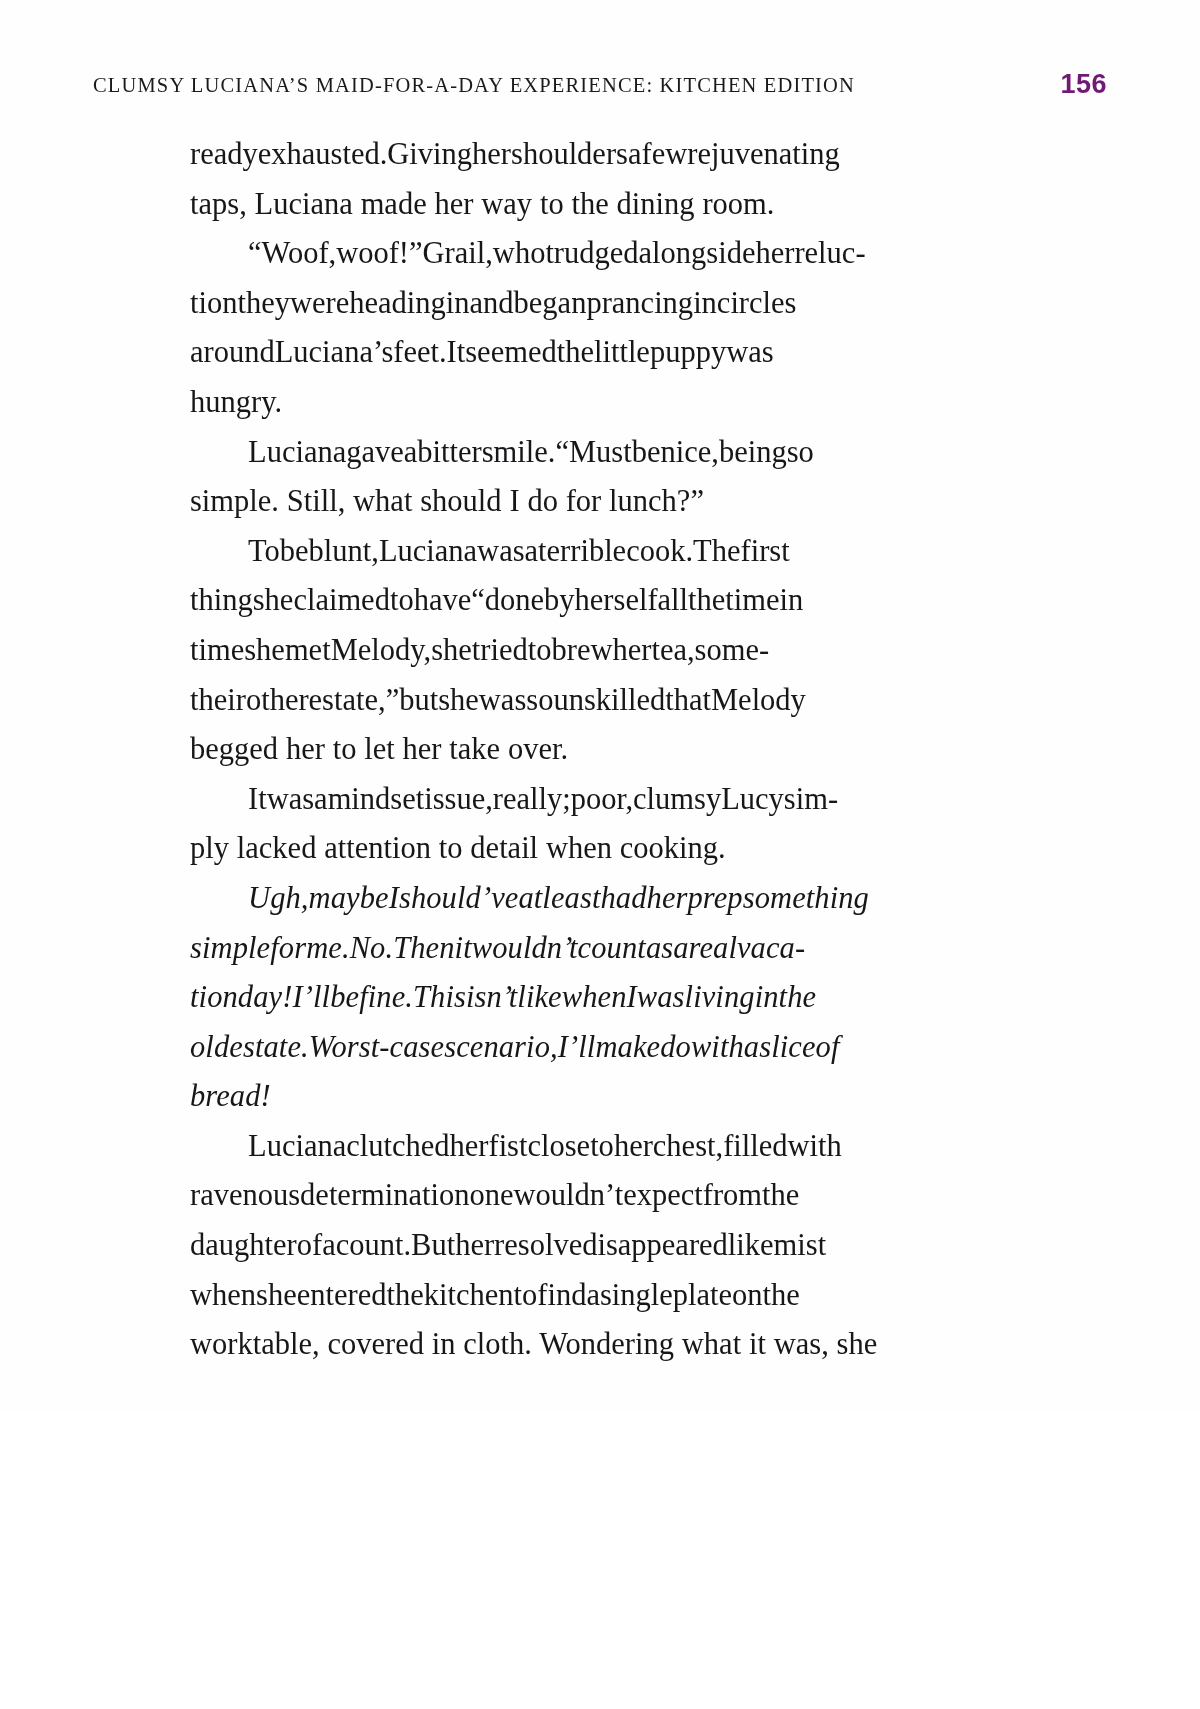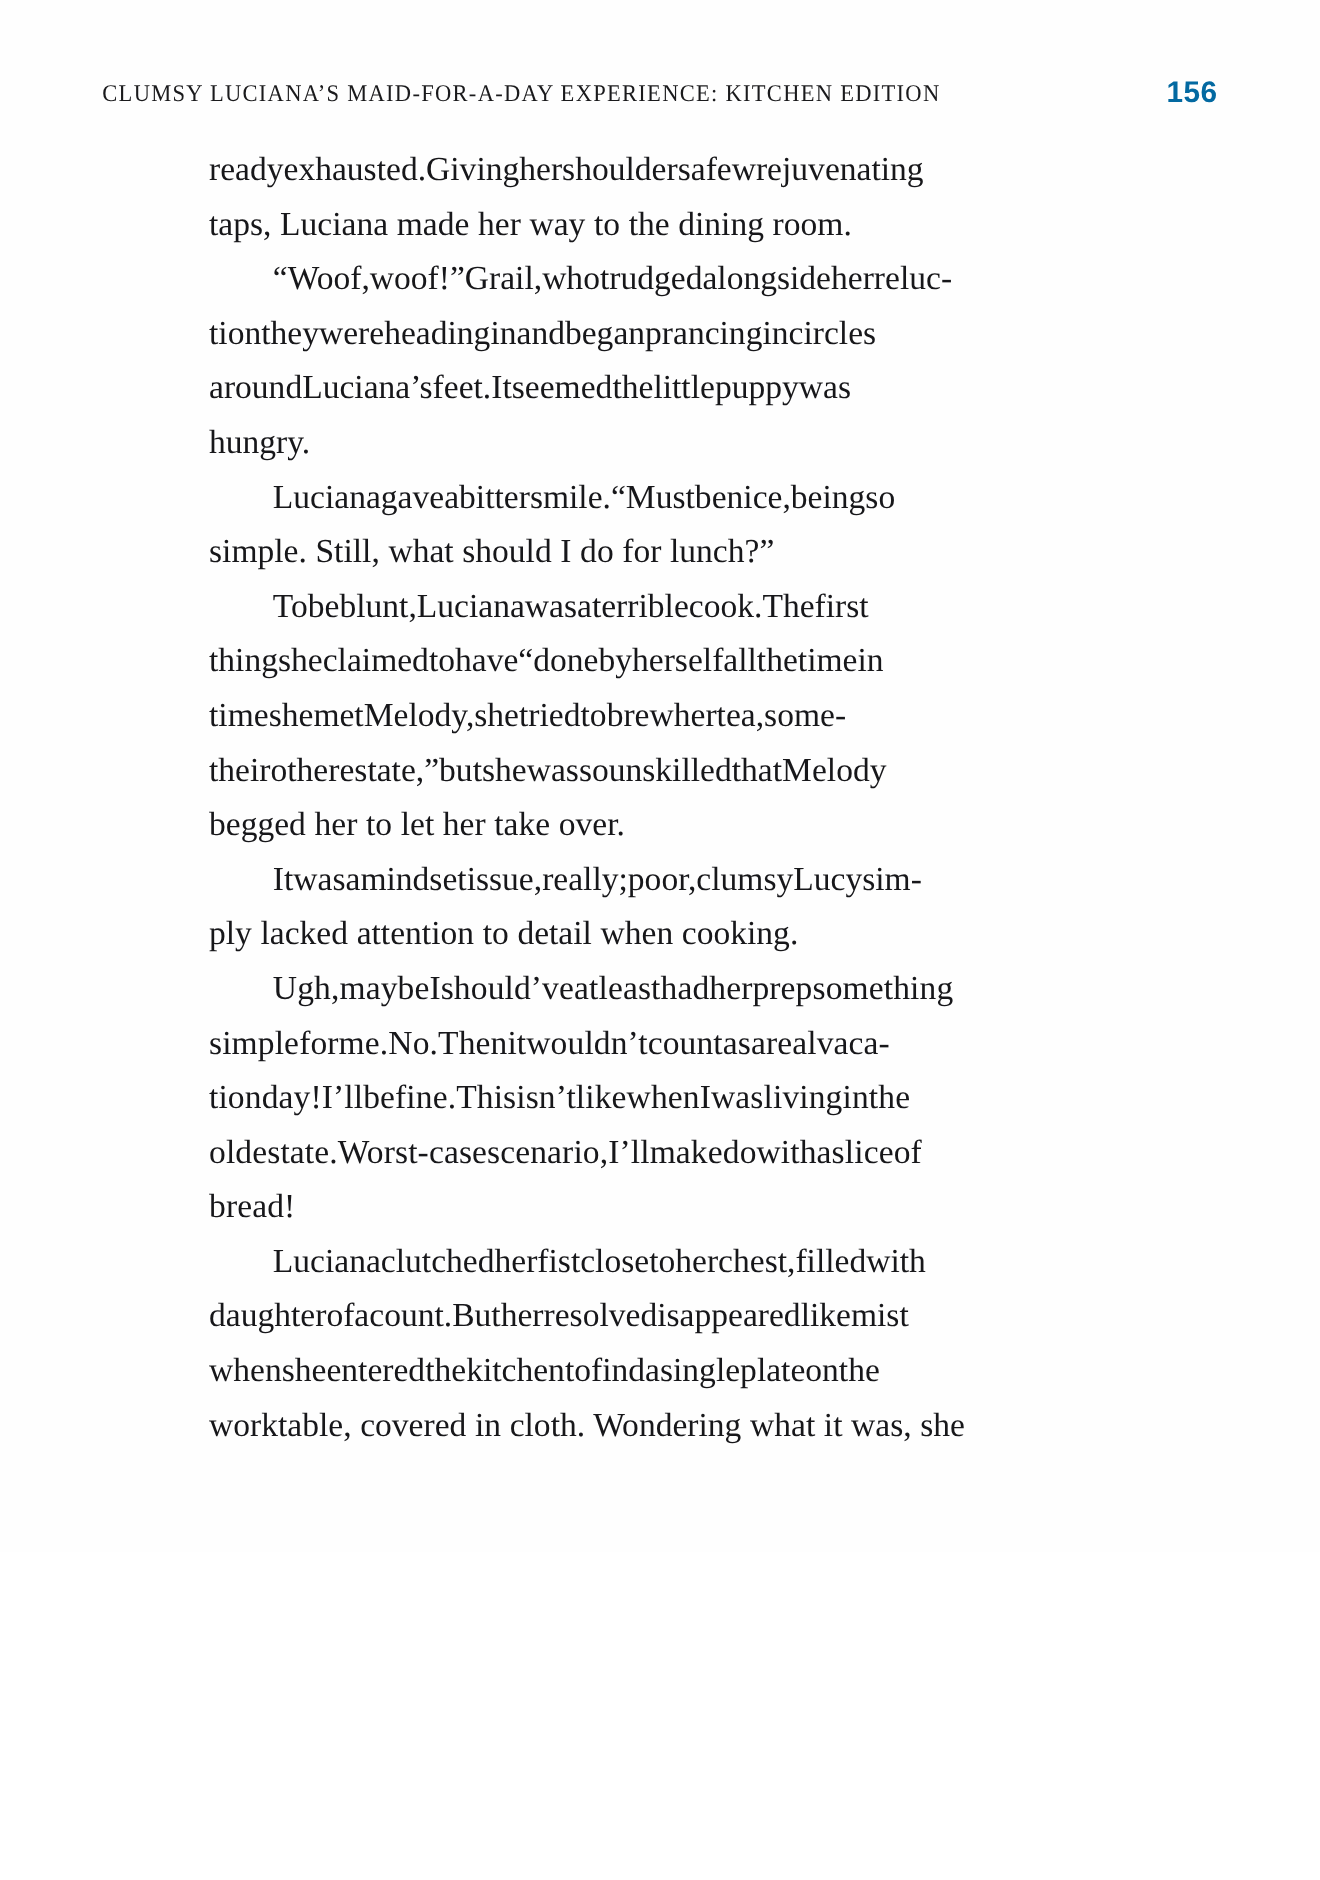--- a/index.html
+++ b/index.html
@@ -46,21 +46,21 @@
     white-space: nowrap;
     transform: scaleY(1.06);
     transform-origin: left bottom;
   }
 
   .running-head-folio {
     font-family: "Liberation Sans", "DejaVu Sans", sans-serif;
     font-size: 27px;
     font-weight: 700;
     letter-spacing: 0.5px;
-    color: #0369a1;
+    color: #701a75;
     margin-left: 30px;
     position: relative;
     top: 1px;
   }
 
   
   .textblock {
     position: absolute;
     top: 130px;
     left: 190px;
@@ -72,20 +72,21 @@
     font-size: 30.5px;
     line-height: 49.6px;
     text-align: justify;
     text-justify: inter-word;
     color: #17171a;
     hyphens: none;
     word-spacing: 0.2px;
   }
 
   .para.italic {
+    font-style: italic;
     letter-spacing: 0.1px;
   }
 
   
   .para > .line {
     display: block;
   }
 
   
   .line {
@@ -148,19 +149,20 @@
       </p>
       <p class="para italic">
         <span class="line just"><span class="indent-space"></span><span class="w">Ugh,</span><span class="w">maybe</span><span class="w">I</span><span class="w">should’ve</span><span class="w">at</span><span class="w">least</span><span class="w">had</span><span class="w">her</span><span class="w">prep</span><span class="w">something</span></span>
         <span class="line just"><span class="w">simple</span><span class="w">for</span><span class="w">me.</span><span class="w">No.</span><span class="w">Then</span><span class="w">it</span><span class="w">wouldn’t</span><span class="w">count</span><span class="w">as</span><span class="w">a</span><span class="w">real</span><span class="w">vaca-</span></span>
         <span class="line just"><span class="w">tion</span><span class="w">day!</span><span class="w">I’ll</span><span class="w">be</span><span class="w">fine.</span><span class="w">This</span><span class="w">isn’t</span><span class="w">like</span><span class="w">when</span><span class="w">I</span><span class="w">was</span><span class="w">living</span><span class="w">in</span><span class="w">the</span></span>
         <span class="line just"><span class="w">old</span><span class="w">estate.</span><span class="w">Worst-case</span><span class="w">scenario,</span><span class="w">I’ll</span><span class="w">make</span><span class="w">do</span><span class="w">with</span><span class="w">a</span><span class="w">slice</span><span class="w">of</span></span>
         <span class="line last"><span class="w">bread!</span></span>
       </p>
       <p class="para">
         <span class="line just"><span class="indent-space"></span><span class="w">Luciana</span><span class="w">clutched</span><span class="w">her</span><span class="w">fist</span><span class="w">close</span><span class="w">to</span><span class="w">her</span><span class="w">chest,</span><span class="w">filled</span><span class="w">with</span></span>
+        <span class="line just"><span class="w">ravenous</span><span class="w">determination</span><span class="w">one</span><span class="w">wouldn’t</span><span class="w">expect</span><span class="w">from</span><span class="w">the</span></span>
         <span class="line just"><span class="w">daughter</span><span class="w">of</span><span class="w">a</span><span class="w">count.</span><span class="w">But</span><span class="w">her</span><span class="w">resolve</span><span class="w">disappeared</span><span class="w">like</span><span class="w">mist</span></span>
         <span class="line just"><span class="w">when</span><span class="w">she</span><span class="w">entered</span><span class="w">the</span><span class="w">kitchen</span><span class="w">to</span><span class="w">find</span><span class="w">a</span><span class="w">single</span><span class="w">plate</span><span class="w">on</span><span class="w">the</span></span>
         <span class="line last"><span class="w">worktable, </span><span class="w">covered </span><span class="w">in </span><span class="w">cloth. </span><span class="w">Wondering </span><span class="w">what </span><span class="w">it </span><span class="w">was, </span><span class="w">she</span></span>
       </p>
     </div>
 
 </div>
 
 </body></html>

